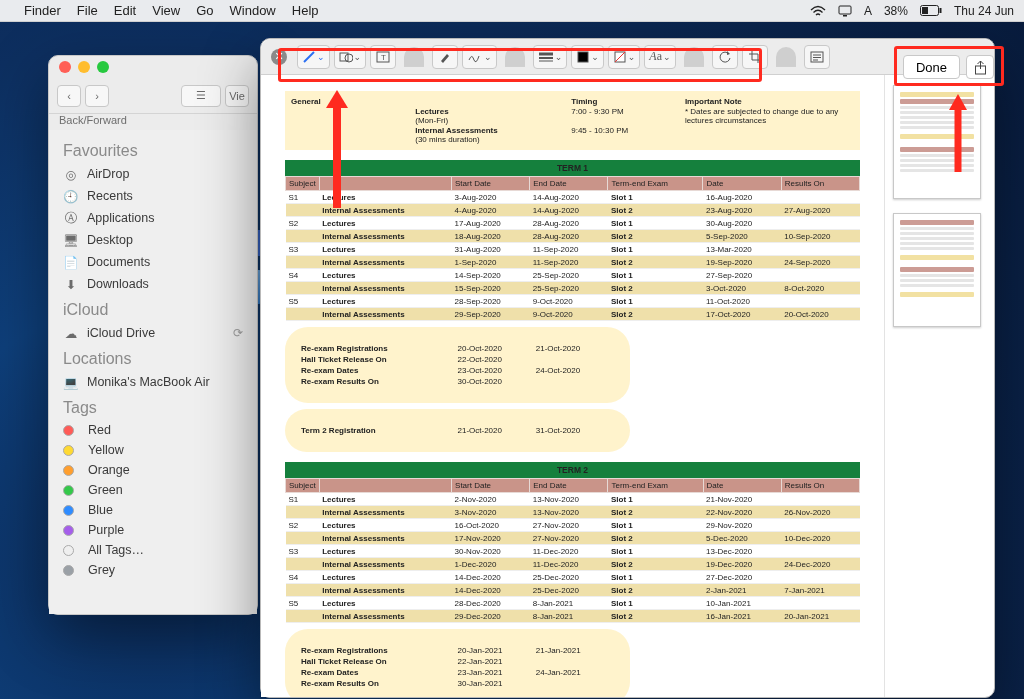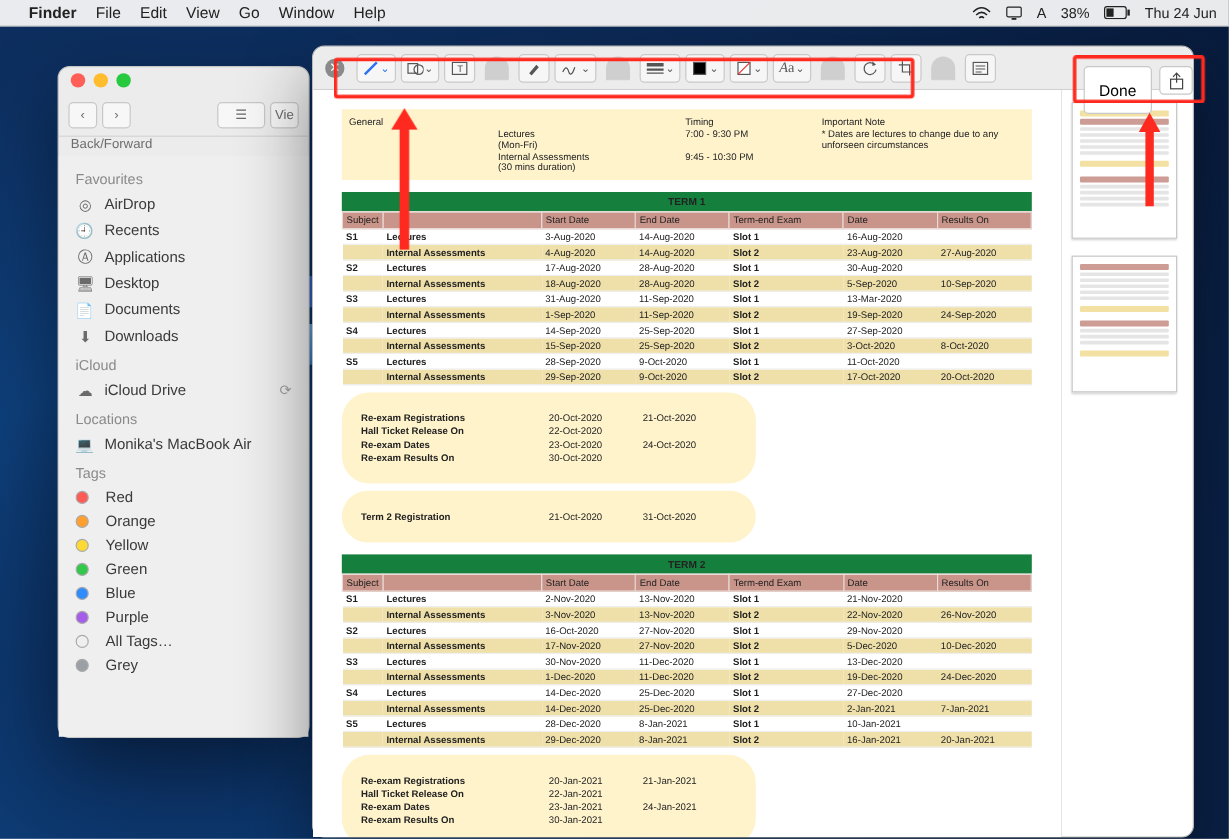--- a/index.html
+++ b/index.html
@@ -26,42 +26,42 @@
   .menubar {
     position: absolute; top:0; left:0; right:0; height:22px;
     background: rgba(248,248,248,0.94);
     display:flex; align-items:center; padding:0 10px;
     font-size:13px; color:#222;
     border-bottom:1px solid #d0d0d0;
     z-index:40;
   }
   .menubar .apple { font-size:14px; margin-right:14px; }
   .menubar .mitem { margin-right:16px; }
-  .menubar .mitem.bold { font-weight:700; }
+  .menubar .mitem.bold { font-weight:400; }
   .menubar .right { margin-left:auto; display:flex; align-items:center; gap:12px; font-size:12px; }
   .menubar .right .pct{font-size:12px}
   .menubar svg{display:block}
 
   
   .finder {
     position:absolute; top:55px; left:48px; width:210px; height:560px;
     background:#ececec; border:1px solid #c8c8c8; border-radius:10px;
     box-shadow:0 20px 60px rgba(0,0,0,.4);
     display:flex; flex-direction:column;
     z-index:10;
   }
   .finder .titlebar{height:22px;display:flex;align-items:center;padding:0 10px;gap:7px}
   .dot{width:12px;height:12px;border-radius:50%}
   .dot.r{background:#ff5f56}.dot.y{background:#ffbd2e}.dot.g{background:#27c93f}
   .finder .toolbar{height:36px;display:flex;align-items:center;border-bottom:1px solid #d4d4d4;padding:0 8px;gap:4px}
   .segbtn{width:24px;height:22px;border:1px solid #c8c8c8;border-radius:4px;background:#f7f7f7;display:flex;align-items:center;justify-content:center;color:#6a6a6a;font-size:11px}
   .finder .toolbar .spacer{flex:1}
   .finder .subtitle{font-size:11px;color:#6d6d6d;padding:0 10px 4px}
   .finder .side{flex:1;overflow:auto;background:#efefef;padding:6px 0;font-size:12.5px;color:#3a3a3a}
-  .side .sect{font-size:12px;color:#8a8a8a;padding:6px 14px 3px}
+  .side .sect{font-size:16px;color:#8a8a8a;padding:6px 14px 3px}
   .side .item{display:flex;align-items:center;gap:8px;padding:3px 14px;cursor:default}
   .side .item .ficon{width:16px;height:16px;display:flex;align-items:center;justify-content:center;color:#6b6b6b}
   .tagdot{width:11px;height:11px;border-radius:50%;border:1px solid #aaa;margin-right:6px}
   .tagdot.red{background:#ff5b57}.tagdot.orange{background:#ff9f2e}.tagdot.yellow{background:#ffd933}.tagdot.green{background:#34c84a}.tagdot.blue{background:#2f8cff}.tagdot.purple{background:#a55eea}.tagdot.grey{background:#9aa0a6}
   .side .tail{margin-left:auto;color:#a0a0a0;font-size:12px}
 
   
   .foldercontent{position:absolute;top:230px;left:220px;width:55px;height:330px;z-index:9;color:#333;font-size:11px}
   .foldercontent .ficon{width:44px;height:34px;border-radius:5px;margin:14px 0 4px;background:linear-gradient(#7cc0ff,#3a8ee6)}
   .foldercontent .mba{background:#3f73e3;color:#fff;padding:2px 4px;border-radius:3px;font-size:10px}
@@ -77,21 +77,21 @@
   .preview .ptoolbar{
     height:36px;background:#ececec;border-top-left-radius:10px;border-top-right-radius:10px;
     display:flex;align-items:center;padding:0 10px;gap:4px;border-bottom:1px solid #d0d0d0;position:relative;
   }
   .ptoolbar .closec{width:16px;height:16px;border-radius:50%;background:#8a8a8a;color:#fff;display:flex;align-items:center;justify-content:center;font-size:11px;margin-right:6px}
   .tbtn{min-width:26px;height:24px;border:1px solid #c9c9c9;border-radius:4px;background:#f6f6f6;display:flex;align-items:center;justify-content:center;padding:0 4px;color:#595959;font-size:12px}
   .tbtn svg{display:block}
   .tbtn .caret{font-size:9px;margin-left:1px}
   .ptoolbar .sep{width:1px;height:20px;background:#cfcfcf;margin:0 4px}
   .ptoolbar .flex{flex:1}
-  .donebtn{position:absolute;top:55px;right:64px;z-index:25;height:40px;padding:0 12px;background:#fff;border:1px solid #c8c8c8;border-radius:4px;font-size:13px;display:flex;align-items:center}
+  .donebtn{position:absolute;top:55px;right:64px;z-index:25;height:24px;padding:0 12px;background:#fff;border:1px solid #c8c8c8;border-radius:4px;font-size:13px;display:flex;align-items:center}
   .sharebtn{position:absolute;top:55px;right:30px;z-index:25;width:28px;height:24px;background:#fff;border:1px solid #c8c8c8;border-radius:4px;display:flex;align-items:center;justify-content:center}
 
   
   .redbox{position:absolute;border:3px solid #ff2a1f;border-radius:3px;z-index:30;pointer-events:none}
   .redbox.tools{top:48px;left:278px;width:484px;height:34px}
   .redbox.done{top:46px;right:20px;width:110px;height:40px}
 
   .redarrow{position:absolute;z-index:31;pointer-events:none}
   .redarrow svg{display:block}
 
@@ -100,27 +100,27 @@
   .doc{flex:1;overflow:auto;background:#fff;padding:16px 24px;font-size:8.5px;color:#222}
   .thumbs{width:110px;border-left:1px solid #e3e3e3;padding:10px 8px;display:flex;flex-direction:column;gap:14px}
   .thumb{width:88px;height:114px;border:1px solid #c8c8c8;box-shadow:0 1px 2px rgba(0,0,0,.2);background:#fff;display:flex;flex-direction:column;padding:6px;gap:2px}
   .thumb .tbar{height:5px;border-radius:1px}
   .thumb .trow{height:3px;background:#e5e5e5;border-radius:1px}
   .thumb .hdr{background:#cc9c95}
   .thumb .yl{background:#f2e1a2}
 
   
   .doc .genbox{background:#fff3cc;padding:6px;display:grid;grid-template-columns:1.1fr 1.4fr 1fr 1.6fr;gap:1px 8px;font-size:8px;margin-bottom:8px}
-  .doc .genbox b{font-weight:400}
+  .doc .genbox b{font-weight:700}
   .doc .termhdr{background:#15803d;color:#222;font-weight:700;text-align:center;padding:3px;margin-top:10px;font-size:8.5px}
   .doc table{width:100%;border-collapse:collapse;font-size:8px}
   .doc th{background:#c99489;color:#222;font-weight:400;padding:2px 3px;text-align:left;border:1px solid #e7d9d5}
   .doc td{padding:1.5px 3px;border-bottom:1px solid #eee}
   .doc tr.alt td{background:#efe0aa}
-  .doc td.sj{font-weight:700;width:24px}
+  .doc td.sj{font-weight:400;width:24px}
   .doc .evbox{background:#fff3cc;padding:16px;margin-top:6px;width:60%;border-radius:23px;}
   .doc .evrow{display:grid;grid-template-columns:2fr 1fr 1fr;font-size:8px;padding:1px 0}
   .doc .evrow b{font-weight:700}
 
 </style>
 </head>
 <body>
 
 <div class="menubar">
   <span class="apple"></span>
@@ -213,26 +213,26 @@
           <span>Monika's MacBook Air</span>
         </div>
       </div>
     <div class="sect">Tags</div>
     <div id="tags">
         <div class="item">
           <span class="tagdot red"></span>
           <span>Red</span>
         </div>
         <div class="item">
+          <span class="tagdot yellow"></span>
+          <span>Yellow</span>
+        </div>
+        <div class="item">
           <span class="tagdot orange"></span>
           <span>Orange</span>
-        </div>
-        <div class="item">
-          <span class="tagdot yellow"></span>
-          <span>Yellow</span>
         </div>
         <div class="item">
           <span class="tagdot green"></span>
           <span>Green</span>
         </div>
         <div class="item">
           <span class="tagdot blue"></span>
           <span>Blue</span>
         </div>
         <div class="item">
@@ -348,21 +348,21 @@
   <div class="body">
     <div class="doc" id="doc">
         <div class="genbox">
  <b>General</b>
           <span></span>
           <b>Timing</b>
           <b>Important Note</b>
  <span></span>
           <span><b>Lectures</b><br>(Mon-Fri)</span>
           <span>7:00 - 9:30 PM</span>
-          <span>* Dates are lectures to change due to any unforseen circumstances</span>
+          <span>* Dates are subjected to change due to any lectures circumstances</span>
  <span></span>
           <span><b>Internal Assessments</b><br>(30 mins duration)</span>
           <span>9:45 - 10:30 PM</span>
 </div>
         <div class="termhdr">TERM 1</div>
         <table>
           <tbody>
             <tr>
               <th>Subject</th>
               <th></th>

